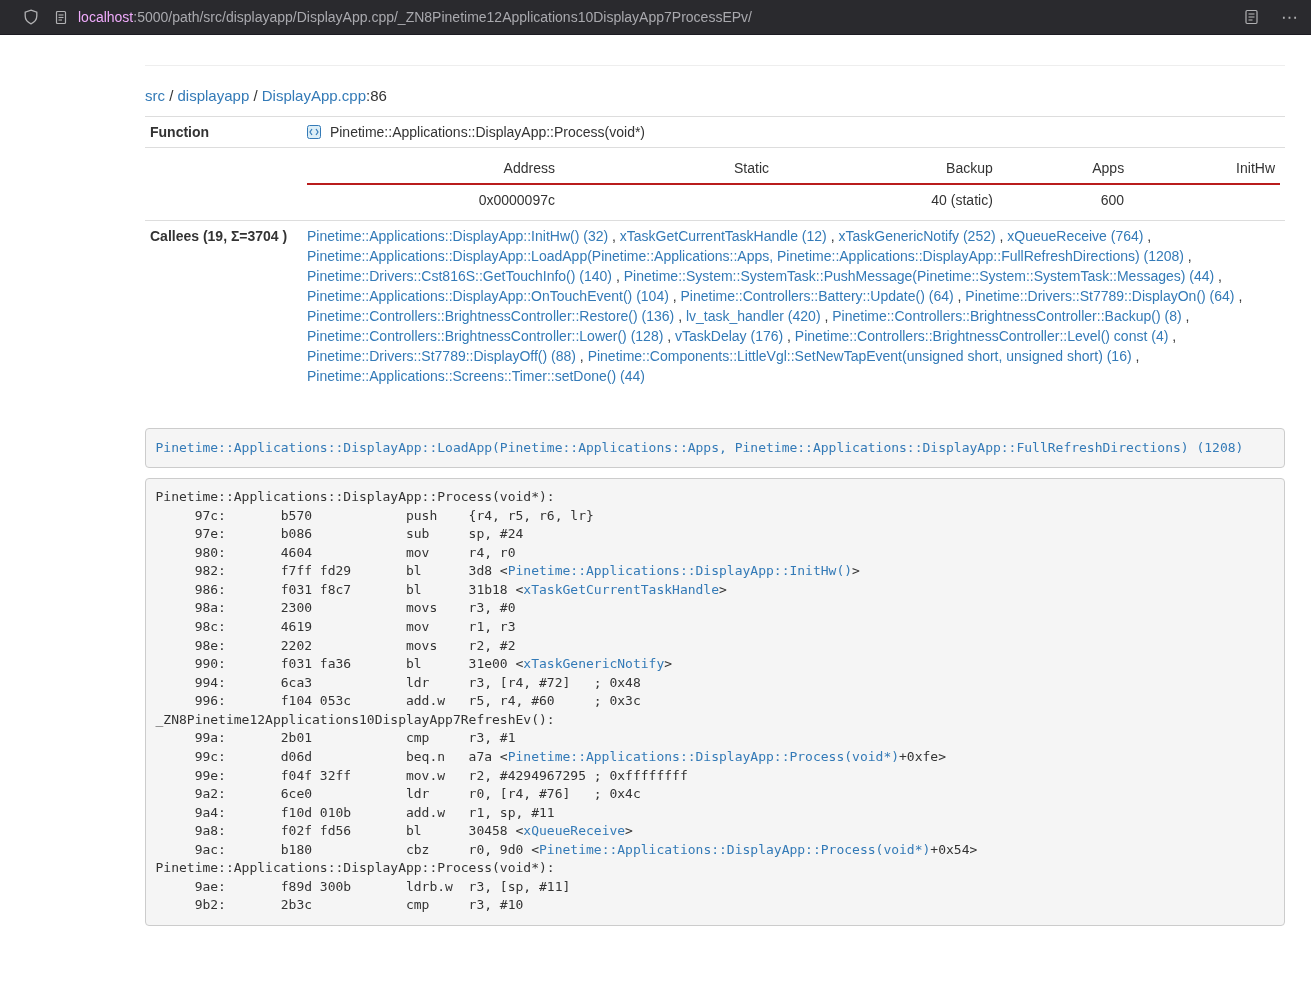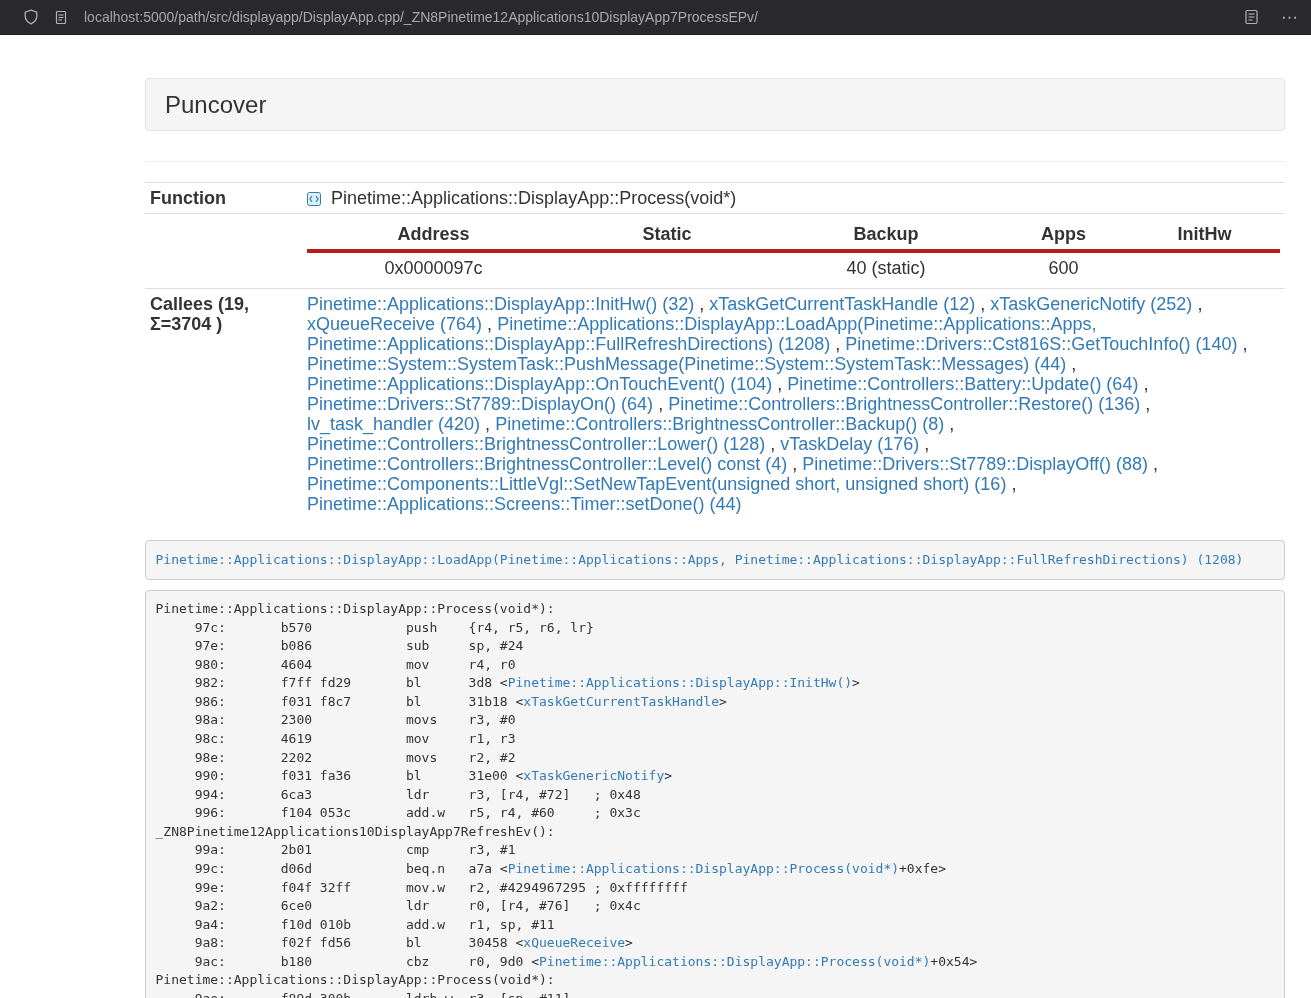--- a/index.html
+++ b/index.html
@@ -25,21 +25,21 @@
   .bar-icon { display: inline-flex; align-items: center; justify-content: center; }
   .shield-wrap { margin-left: 23px; }
   .pageinfo-wrap { margin-left: 15px; }
   .url-text {
     margin-left: 10px;
     font-size: 14px;
     color: #a9a9ae;
     white-space: nowrap;
     overflow: hidden;
   }
-  .url-text .host { color: #a3a3a3; margin-left: 6px; }
+  .url-text .host { color: #f0abfc; }
   .right-group { margin-left: auto; display: flex; align-items: center; }
   .reader-wrap { margin-right: 22px; }
   .dots {
     margin-right: 12px;
     color: #b1b1b3;
     font-size: 17px;
     line-height: 1;
     letter-spacing: 1px;
   }
 
@@ -76,49 +76,49 @@
     font-size: 15px;
     line-height: 20px;
     margin-bottom: 10px;
     color: #333;
   }
 
   
   table.symbol-table {
     width: 100%;
     border-collapse: collapse;
-    font-size: 18px;
+    font-size: 14px;
     line-height: 20px;
-    margin-bottom: 21px;
+    margin-bottom: 37px;
   }
   table.symbol-table > tbody > tr > th,
   table.symbol-table > tbody > tr > td {
     border-top: 1px solid #dddddd;
     padding: 5px;
     text-align: left;
     vertical-align: top;
   }
   th.label-col {
     width: 147px;
     font-weight: bold;
   }
 
   table.inner-table {
     width: 100%;
     border-collapse: collapse;
     margin: 0;
   }
   table.inner-table th {
-    text-align: center;
-    font-weight: bold;
+    text-align: right;
+    font-weight: normal;
     padding: 5px;
-    border-bottom: 4px solid #b91c1c;
+    border-bottom: 2px solid #b91c1c;
   }
   table.inner-table td {
-    text-align: center;
+    text-align: right;
     padding: 5px;
   }
 
   .fn-icon svg { vertical-align: -2px; margin-right: 5px; }
 
   
   pre {
     display: block;
     padding: 9.5px;
     margin: 0 0 10px 0;
@@ -160,26 +160,24 @@
         <line x1="4.5" y1="8" x2="10.5" y2="8" stroke="#b1b1b3" stroke-width="1.1"></line>
         <line x1="4.5" y1="11" x2="8.5" y2="11" stroke="#b1b1b3" stroke-width="1.1"></line>
       </svg>
     </span>
     <span class="dots">⋯</span>
   </div>
 </div>
 
 <div class="container">
 
-  <div class="well">
-    <div class="well-title">Puncover</div>
-  </div>
 
   <hr class="divider">
 
+  <div class="breadcrumb-line"><a href="#">src</a> / <a href="#">displayapp</a> / <a href="#">DisplayApp.cpp</a>:86</div>
 
   <table class="symbol-table">
     <tbody>
       <tr>
         <th class="label-col">Function</th>
         <td>
           <span class="fn-icon">
             <svg width="14" height="14" viewBox="0 0 14 14">
               <rect x="0.5" y="0.5" width="13" height="13" rx="2" fill="#dceef7" stroke="#337ab7"></rect>
               <path d="M5 4 L3 7 L5 10 M9 4 L11 7 L9 10" fill="none" stroke="#337ab7" stroke-width="1.2"></path>

